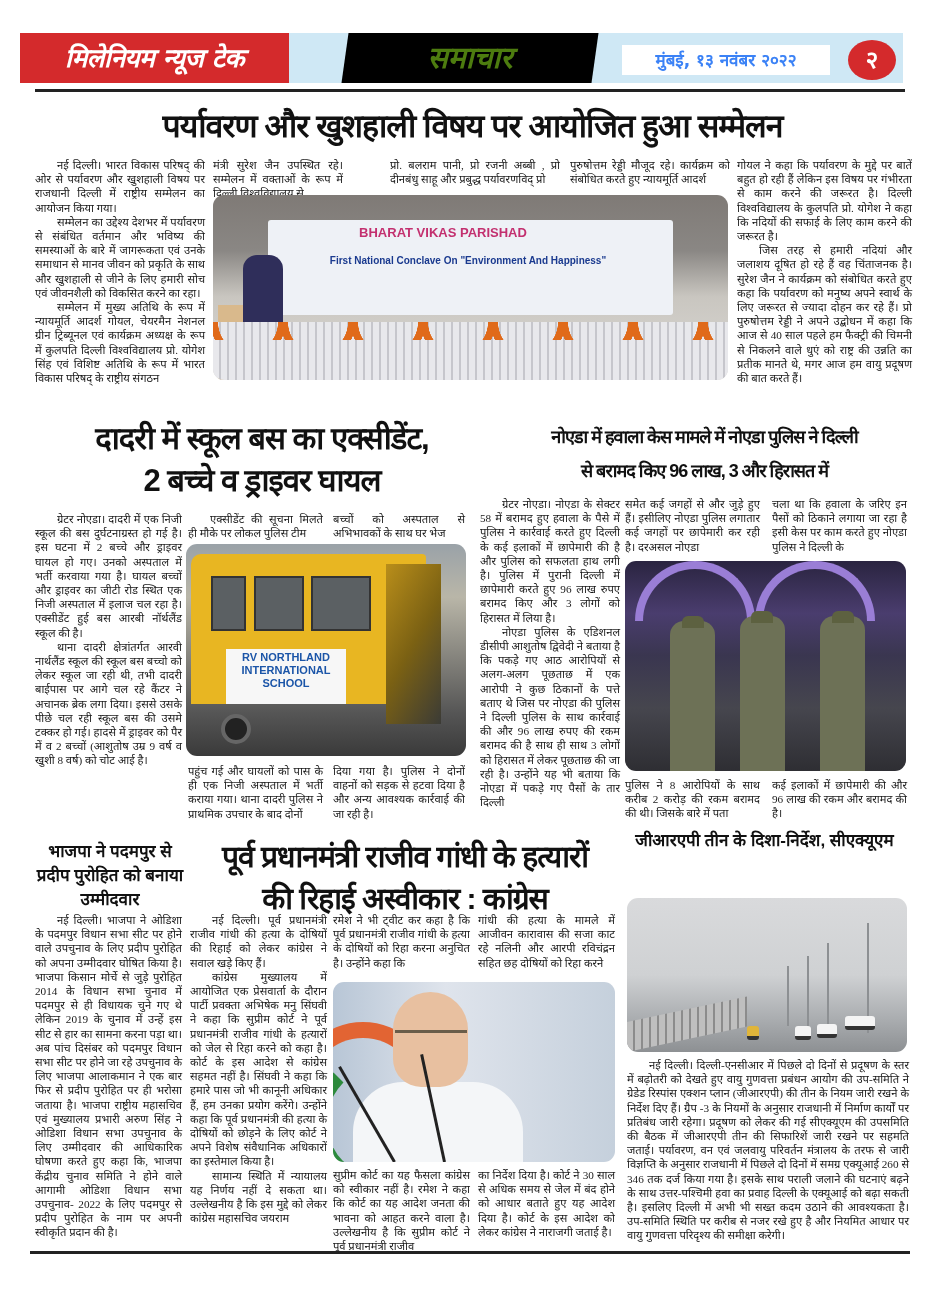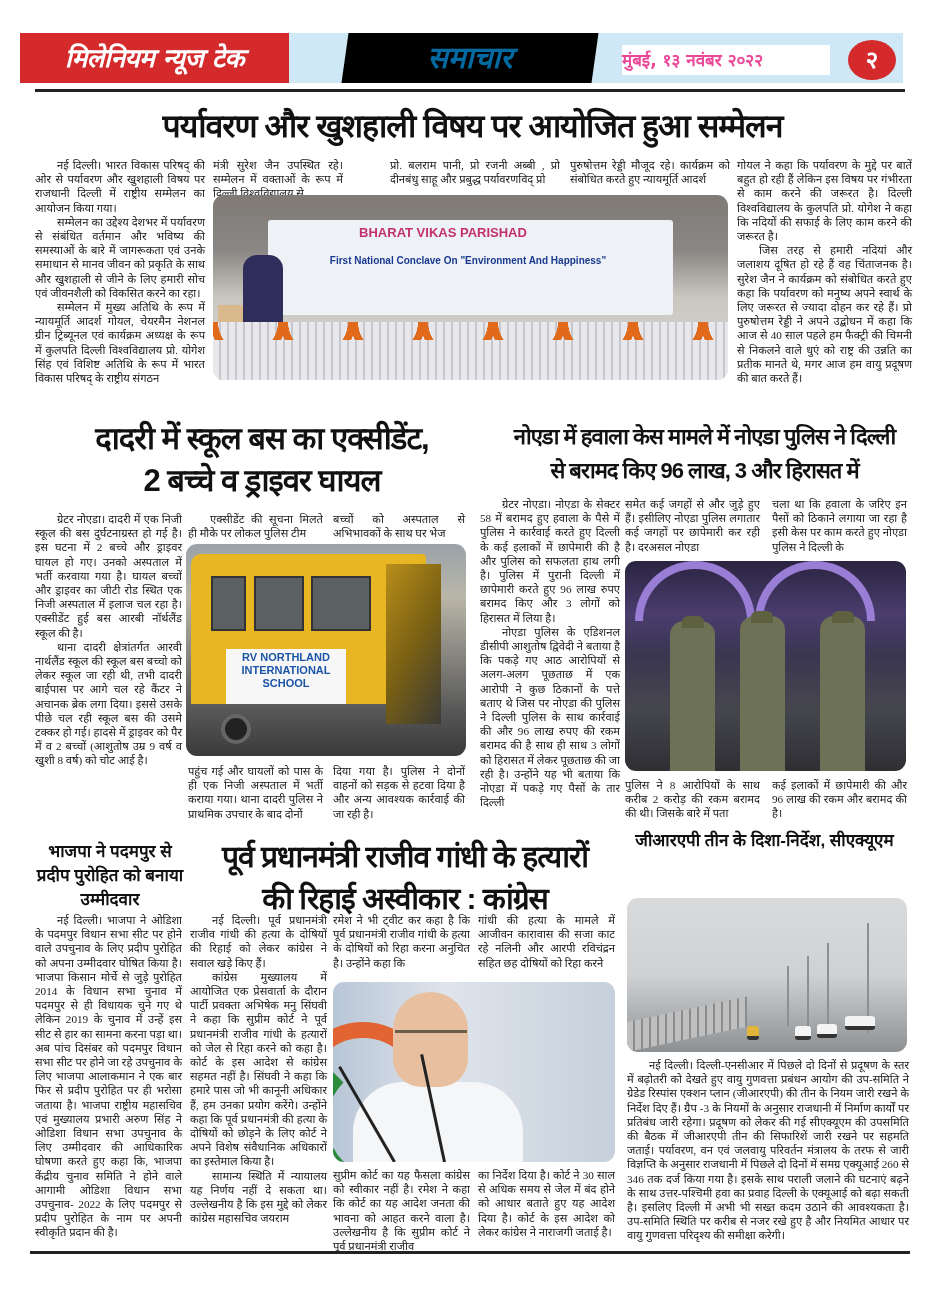--- a/index.html
+++ b/index.html
@@ -7,24 +7,24 @@
   body { position: relative; font-family: "DejaVu Sans", sans-serif; color: #111; }
 
   .abs { position: absolute; }
 
   
   .masthead { left: 20px; top: 33px; width: 883px; height: 50px; background: #cfe8f5; }
   .brand { left: 20px; top: 33px; width: 269px; height: 50px; background: #d42a2c; color: #fff;
            font-weight: bold; font-size: 26px; line-height: 50px; text-align: center; font-style: italic; letter-spacing: -0.5px; }
   .section-box { left: 345px; top: 33px; width: 250px; height: 50px; background: #000; color: #fff;
            transform: skewX(-8deg); }
-  .section-label { left: 345px; top: 33px; width: 250px; height: 38px; color: #0369a1; font-weight: bold; font-size: 30px;
+  .section-label { left: 345px; top: 33px; width: 250px; height: 38px; color: #4d7c0f; font-weight: bold; font-size: 30px;
            line-height: 50px; text-align: center; font-style: italic; }
   .date-box { left: 622px; top: 45px; width: 208px; height: 30px; background: #fff; font-size: 17px; line-height: 30px;
-           font-weight: bold; color: #ec4899; }
+           text-align: center; font-weight: bold; color: #3b82f6; }
   .page-num { left: 848px; top: 40px; width: 48px; height: 40px; border-radius: 50%; background: #d42a2c; color: #fff;
            font-size: 24px; line-height: 40px; text-align: center; font-weight: bold; }
   .rule-thick { background: #222; height: 3px; }
 
   .headline { font-family: "Liberation Sans", sans-serif; font-weight: bold; color: #111; text-align: center; letter-spacing: -1px; }
   .body-text { font-family: "Liberation Serif", serif; font-size: 11.2px; line-height: 14.2px; text-align: justify; color: #1a1a1a; }
   .body-text p { text-indent: 22px; }
   .body-text p.noind { text-indent: 0; }
 
   
@@ -133,21 +133,21 @@
   <div class="wheel"></div>
 </div>
 
 <div class="abs body-text" style="left:188px; top:764px; width:135px;">
     <p class="noind">पहुंच गई और घायलों को पास के ही एक निजी अस्पताल में भर्ती कराया गया। थाना दादरी पुलिस ने प्राथमिक उपचार के बाद दोनों</p>
   </div>
 <div class="abs body-text" style="left:333px; top:764px; width:132px;">
     <p class="noind">दिया गया है। पुलिस ने दोनों वाहनों को सड़क से हटवा दिया है और अन्य आवश्यक कार्रवाई की जा रही है।</p>
   </div>
 
-<div class="abs headline" style="left:472px; top:420px; width:465px; font-size:22px; line-height:34px;">
+<div class="abs headline" style="left:472px; top:420px; width:465px; font-size:18px; line-height:34px;">
   <div>नोएडा में हवाला केस मामले में नोएडा पुलिस ने दिल्ली</div>
   <div>से बरामद किए 96 लाख, 3 और हिरासत में</div>
 </div>
 
 <div class="abs body-text" style="left:480px; top:497px; width:140px;">
   <p>ग्रेटर नोएडा। नोएडा के सेक्टर 58 में बरामद हुए हवाला के पैसे में पुलिस ने कार्रवाई करते हुए दिल्ली के कई इलाकों में छापेमारी की है और पुलिस को सफलता हाथ लगी है। पुलिस में पुरानी दिल्ली में छापेमारी करते हुए 96 लाख रुपए बरामद किए और 3 लोगों को हिरासत में लिया है।</p>
   <p>नोएडा पुलिस के एडिशनल डीसीपी आशुतोष द्विवेदी ने बताया है कि पकड़े गए आठ आरोपियों से अलग-अलग पूछताछ में एक आरोपी ने कुछ ठिकानों के पत्ते बताए थे जिस पर नोएडा की पुलिस ने दिल्ली पुलिस के साथ कार्रवाई की और 96 लाख रुपए की रकम बरामद की है साथ ही साथ 3 लोगों को हिरासत में लेकर पूछताछ की जा रही है। उन्होंने यह भी बताया कि नोएडा में पकड़े गए पैसों के तार दिल्ली</p>
 </div>
 <div class="abs body-text" style="left:625px; top:497px; width:135px;">
     <p class="noind">समेत कई जगहों से और जुड़े हुए हैं। इसीलिए नोएडा पुलिस लगातार कई जगहों पर छापेमारी कर रही है। दरअसल नोएडा</p>

